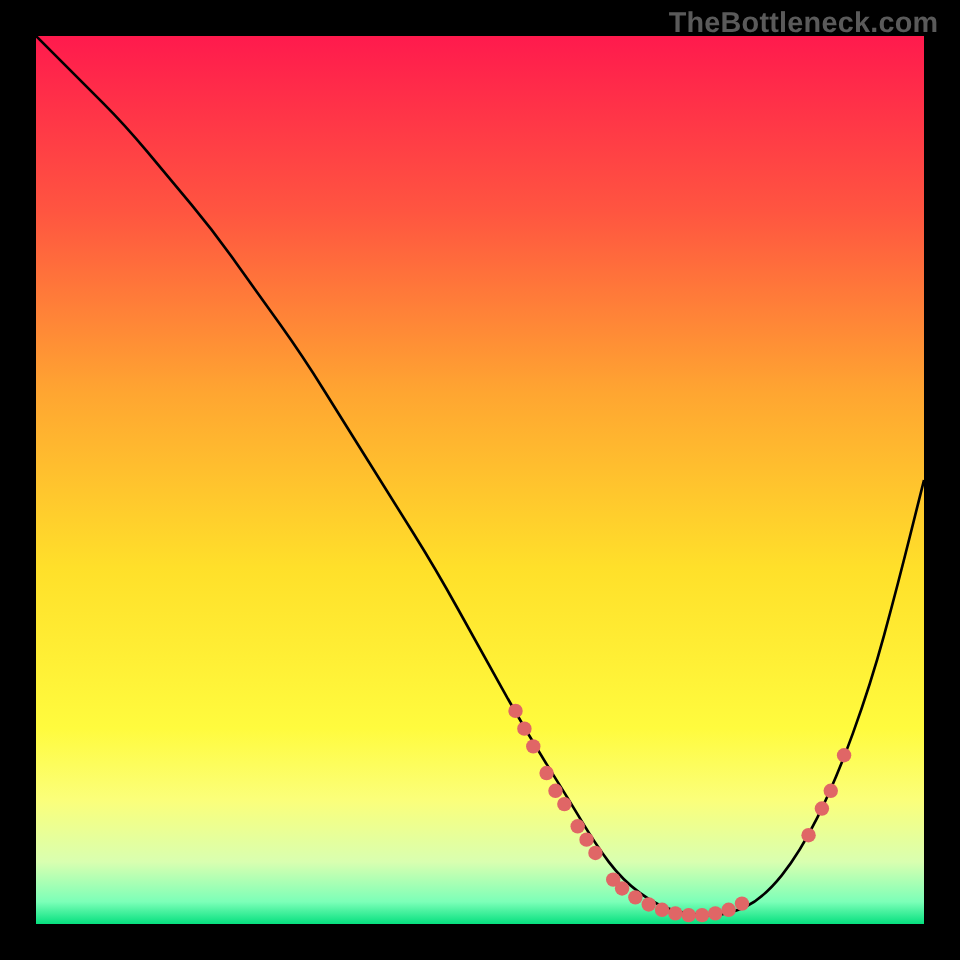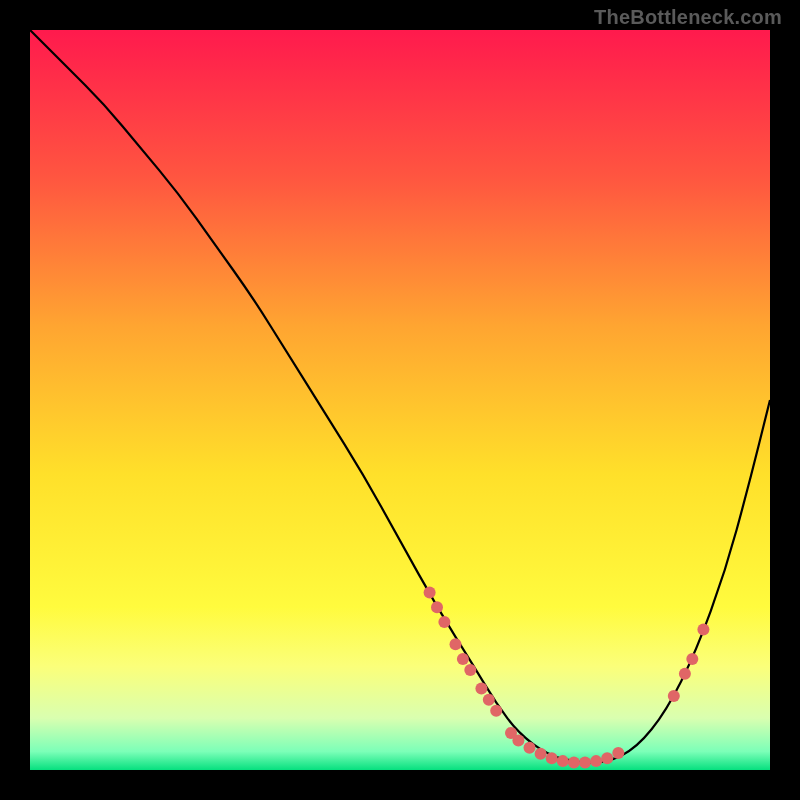--- a/index.html
+++ b/index.html
@@ -13,21 +13,21 @@
   .container {
     position: relative;
     width: 800px;
     height: 800px;
   }
   .watermark {
     position: absolute;
     top: 6px;
     right: 18px;
     font-family: Arial, Helvetica, sans-serif;
-    font-size: 20px;
+    font-size: 24px;
     font-weight: 600;
     color: #5a5a5a;
     letter-spacing: 0.2px;
   }
   svg {
     position: absolute;
     left: 0;
     top: 0;
   }
 </style>

